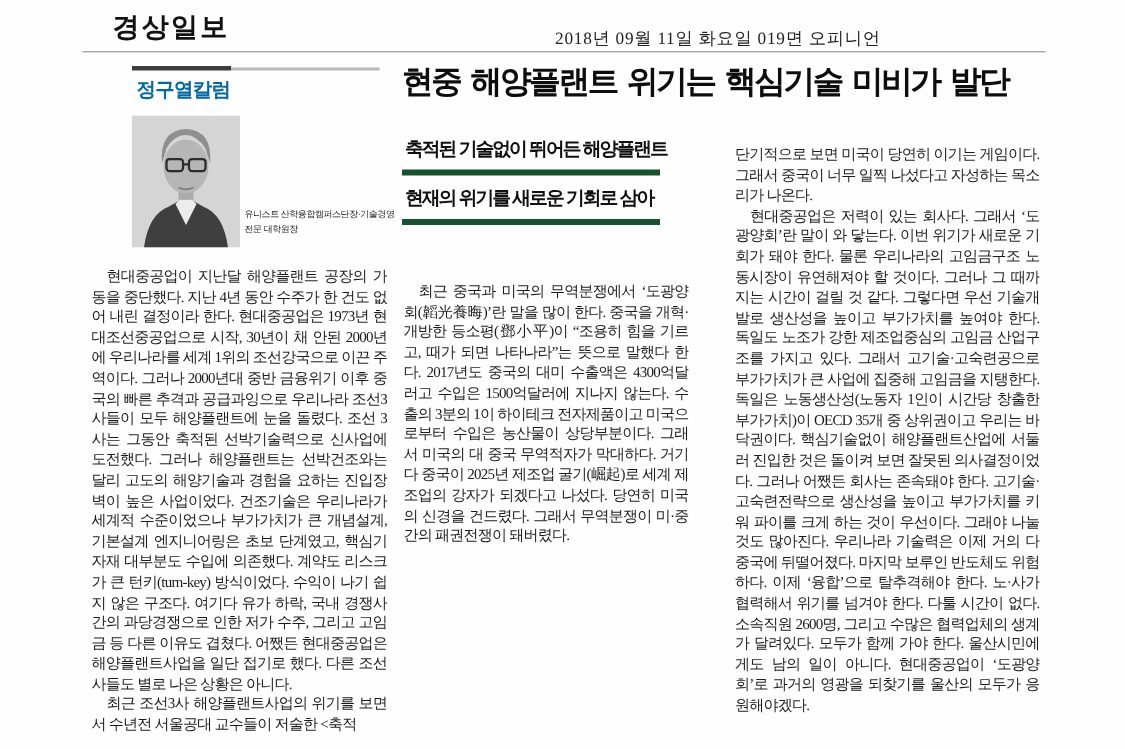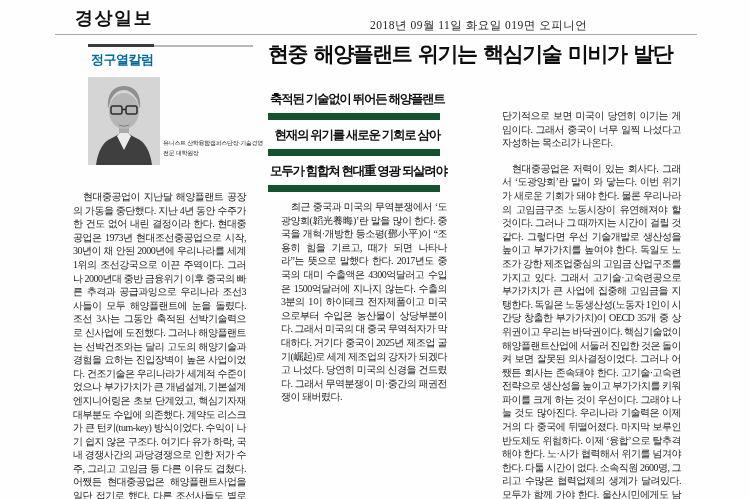--- a/index.html
+++ b/index.html
@@ -44,31 +44,30 @@
     font-family:"Liberation Sans","DejaVu Sans",sans-serif;
     font-size:10px; line-height:17px; letter-spacing:-0.5px;
     color:#222; white-space:nowrap;
   }
   
   .subheads { position:absolute; left:268px; top:92px; width:172px; }
   .subhead {
     font-family:"Liberation Sans","DejaVu Sans",sans-serif;
     font-size:12.5px; font-weight:bold; color:#101010;
     letter-spacing:-1.3px; white-space:nowrap;
-    padding:0 0 7px 2px; border-bottom:7px solid #14532d; margin-bottom:8px;
+    padding:0 0 7px 2px; border-bottom:4px solid #14532d; margin-bottom:8px;
     line-height:14px;
-    text-align:right;
   }
   
   .bodycol {
     position:absolute; overflow:hidden;
     font-size:10px; line-height:13.6px; letter-spacing:-0.5px;
     text-align:justify; word-break:break-all; color:#1b1b1b;
   }
-  .bodycol p { margin:12px; }
+  .bodycol p { margin:0; }
   .bodycol p.ind { text-indent:10px; }
   .col1 { left:61px;  top:178px; width:197px; height:321px; }
   .col2 { left:269px; top:188px; width:190px; height:311px; }
   .col3 { left:490px; top:97px;  width:203px; height:402px; }
 </style>
 </head>
 <body>
 
 <div class="page">
 
@@ -99,21 +98,20 @@
   </svg>
 
   <div class="photo-caption">
     <div>유니스트  산학융합캠퍼스단장·기술경영</div>
     <div>전문 대학원장</div>
   </div>
 
   <div class="subheads">
     <div class="subhead">축적된 기술없이 뛰어든 해양플랜트</div>
     <div class="subhead">현재의 위기를 새로운 기회로 삼아</div>
-    <div class="subhead">모두가 힘합쳐 현대重 영광 되살려야</div>
   </div>
 
   <div class="bodycol col1">
     <p class="ind">현대중공업이 지난달 해양플랜트 공장의 가동을 중단했다. 지난 4년 동안 수주가 한 건도 없어 내린 결정이라 한다. 현대중공업은 1973년 현대조선중공업으로 시작, 30년이 채 안된 2000년에 우리나라를 세계 1위의 조선강국으로 이끈 주역이다. 그러나 2000년대 중반 금융위기 이후 중국의 빠른 추격과 공급과잉으로 우리나라 조선3사들이 모두 해양플랜트에 눈을 돌렸다. 조선 3사는 그동안 축적된 선박기술력으로 신사업에 도전했다. 그러나 해양플랜트는 선박건조와는 달리 고도의 해양기술과 경험을 요하는 진입장벽이 높은 사업이었다. 건조기술은 우리나라가 세계적 수준이었으나 부가가치가 큰 개념설계, 기본설계 엔지니어링은 초보 단계였고, 핵심기자재 대부분도 수입에 의존했다. 계약도 리스크가 큰 턴키(turn-key) 방식이었다. 수익이 나기 쉽지 않은 구조다. 여기다 유가 하락, 국내 경쟁사간의 과당경쟁으로 인한 저가 수주, 그리고 고임금 등 다른 이유도 겹쳤다. 어쨌든 현대중공업은 해양플랜트사업을 일단 접기로 했다. 다른 조선사들도 별로 나은 상황은 아니다.</p>
     <p class="ind">최근 조선3사 해양플랜트사업의 위기를 보면서 수년전 서울공대 교수들이 저술한 &lt;축적</p>
   </div>
 
   <div class="bodycol col2">
     <p class="ind">최근 중국과 미국의 무역분쟁에서 ‘도광양회(韜光養晦)’란 말을 많이 한다. 중국을 개혁·개방한 등소평(鄧小平)이 “조용히 힘을 기르고, 때가 되면 나타나라”는 뜻으로 말했다 한다. 2017년도 중국의 대미 수출액은 4300억달러고 수입은 1500억달러에 지나지 않는다. 수출의 3분의 1이 하이테크 전자제품이고 미국으로부터 수입은 농산물이 상당부분이다. 그래서 미국의 대 중국 무역적자가 막대하다. 거기다 중국이 2025년 제조업 굴기(崛起)로 세계 제조업의 강자가 되겠다고 나섰다. 당연히 미국의 신경을 건드렸다. 그래서 무역분쟁이 미·중간의 패권전쟁이 돼버렸다.</p>
   </div>

